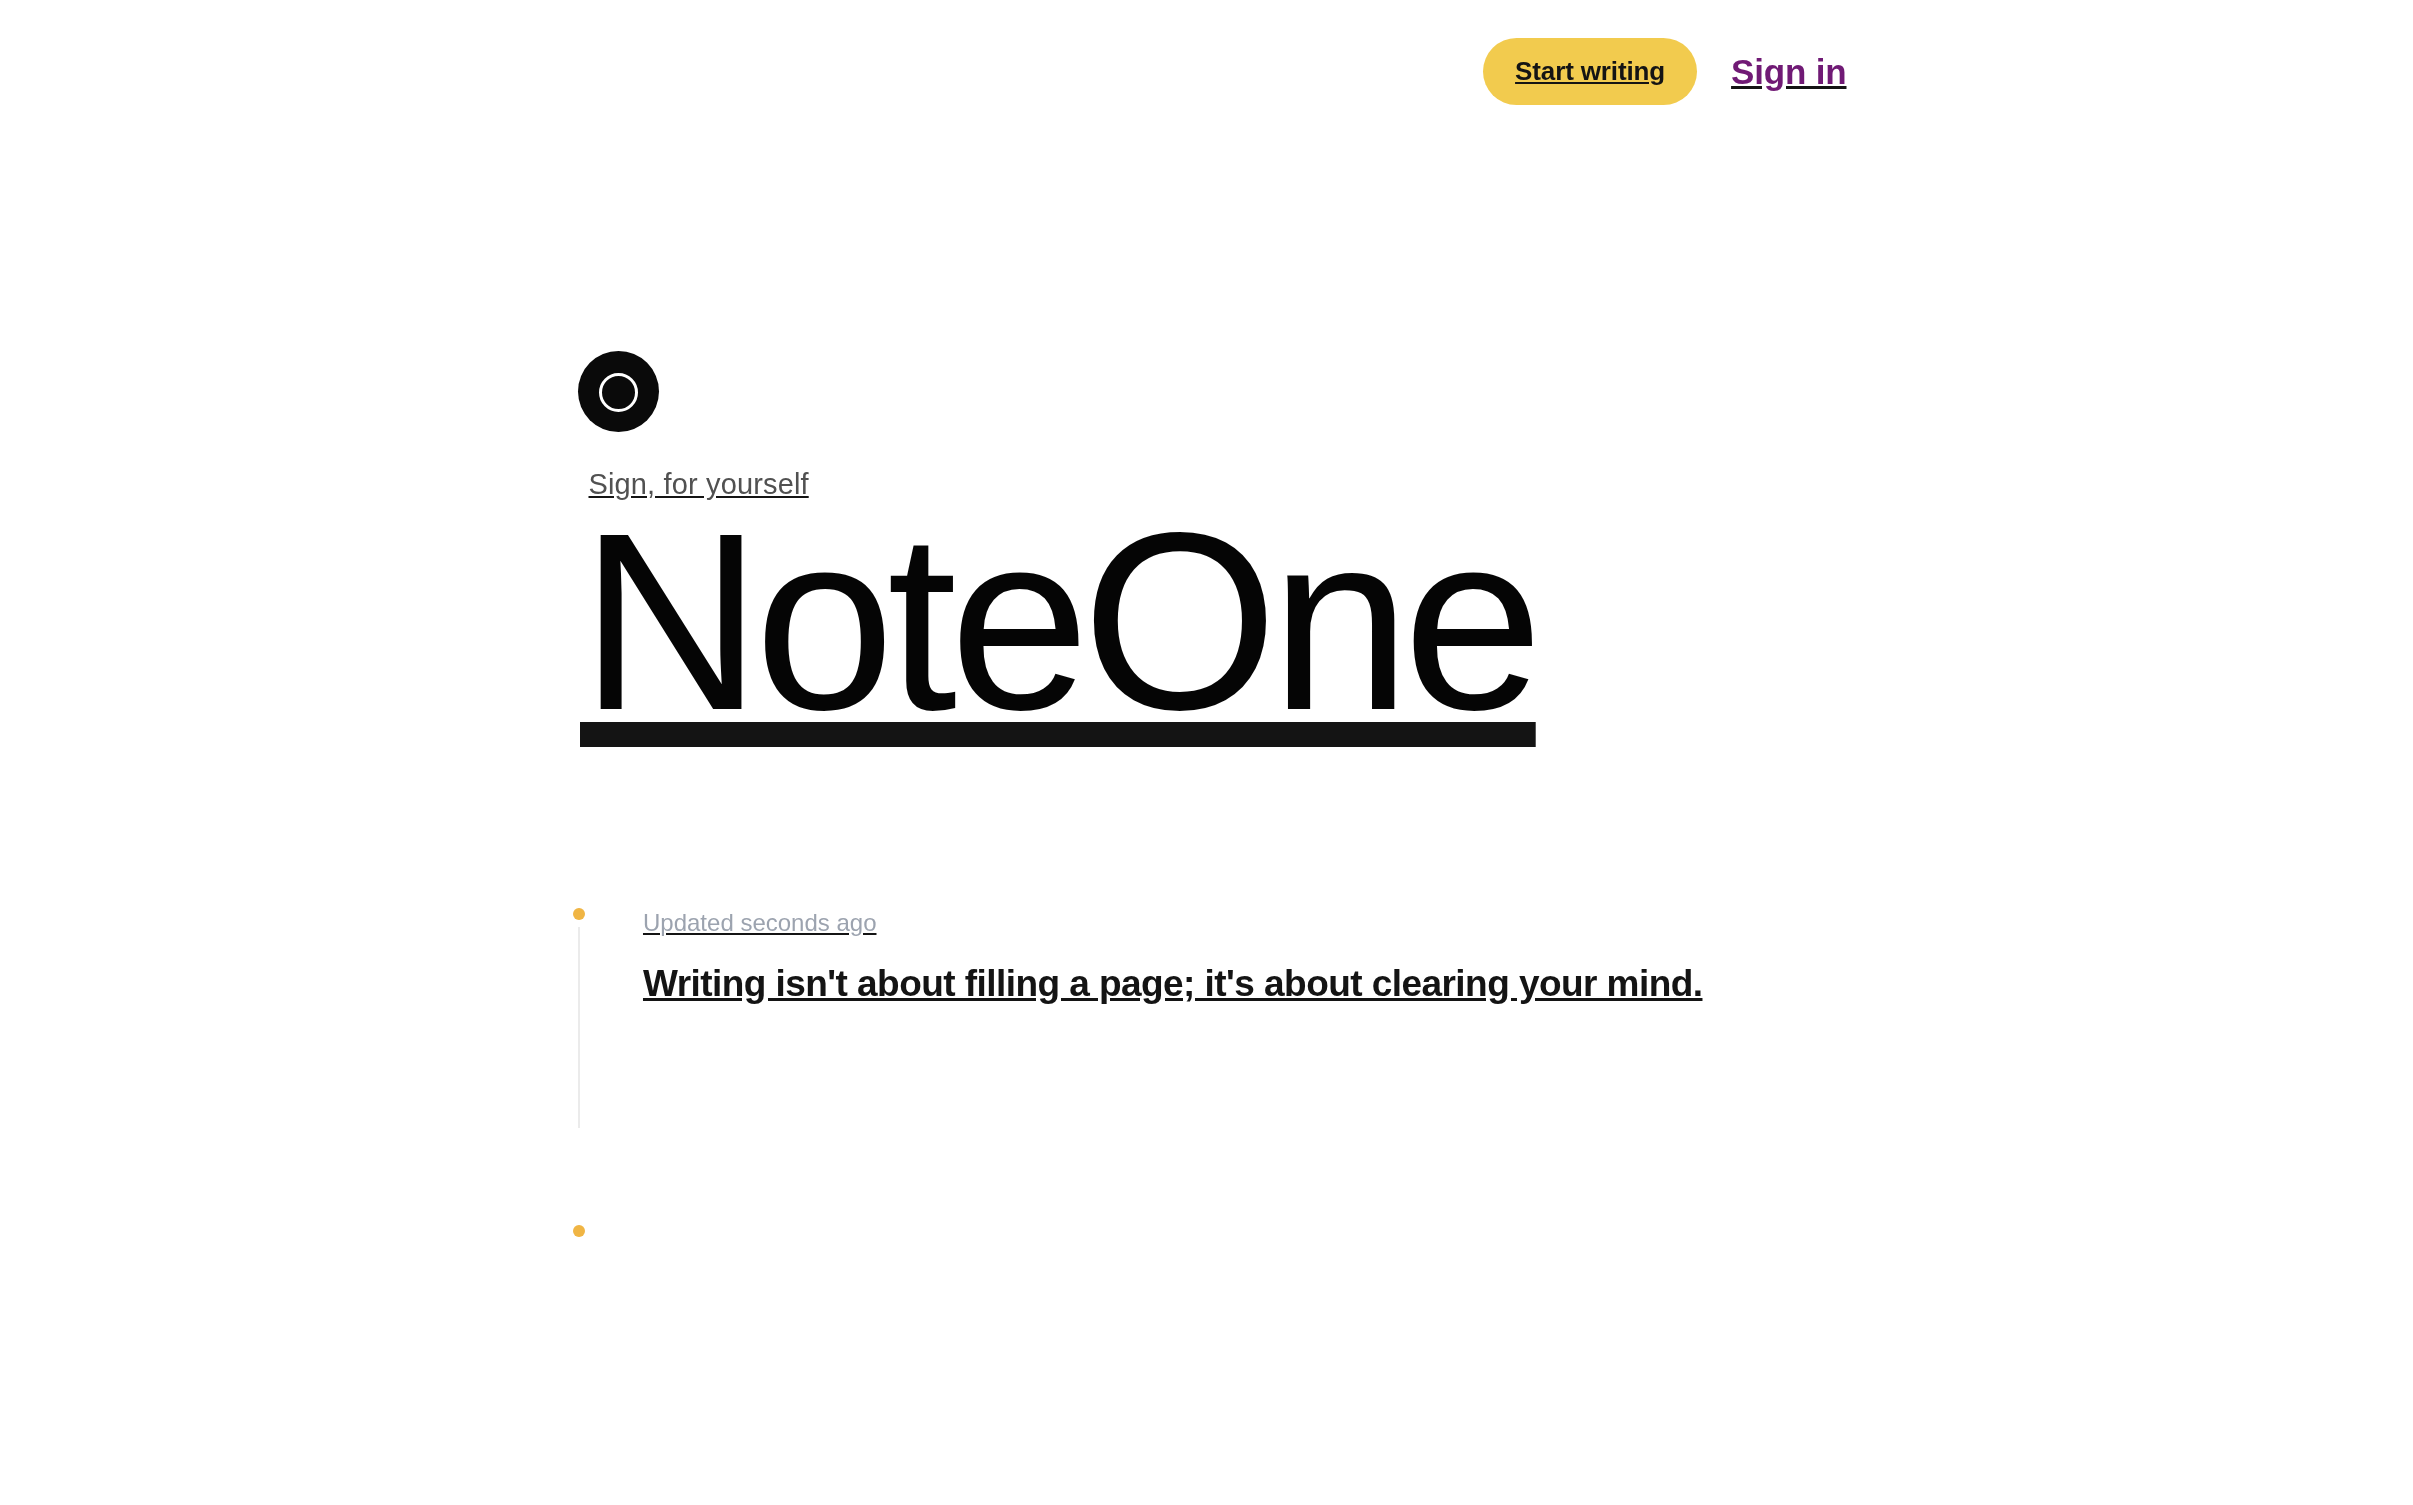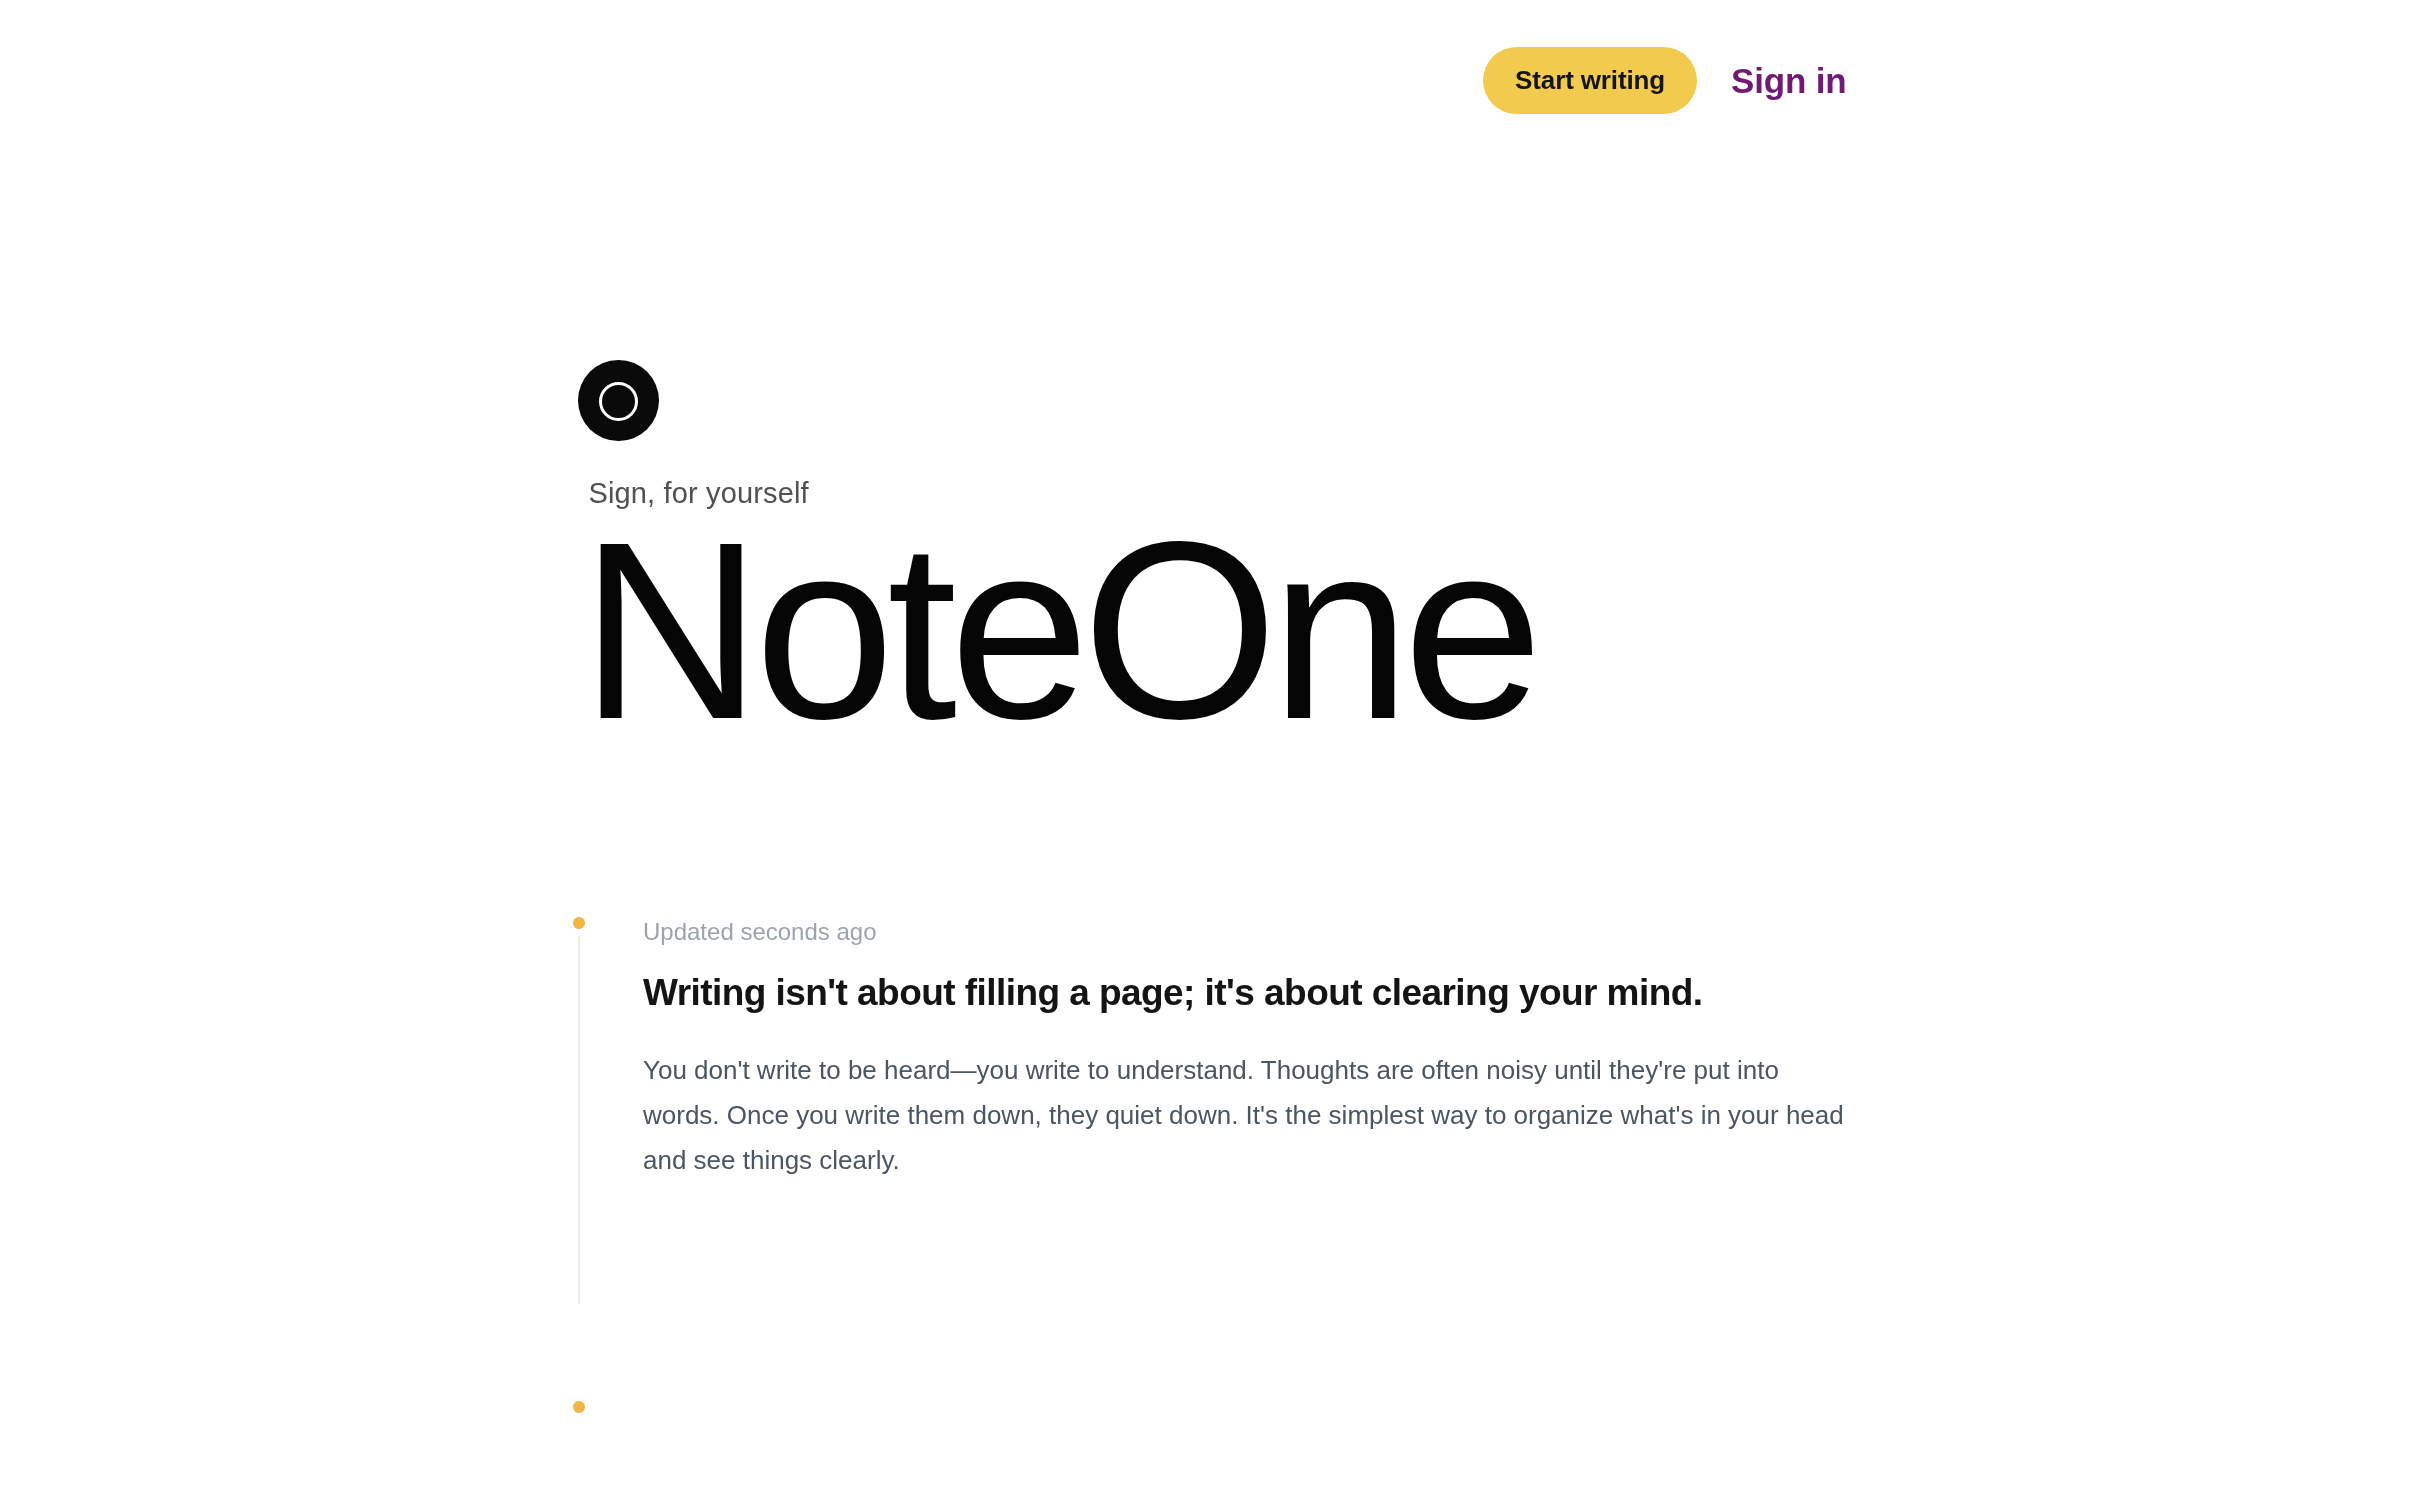--- a/index.html
+++ b/index.html
@@ -5,21 +5,22 @@
   * { margin: 0; padding: 0; box-sizing: border-box; }
   html, body {
     width: 2413px; height: 1505px;
     background: #ffffff;
     overflow: hidden;
     font-family: "Liberation Sans", "DejaVu Sans", sans-serif;
     color: #141414;
   }
   .container {
     width: 1280px;
-    margin: 16px auto;
+    margin: 7px auto;
+    text-decoration: underline;
   }
   
   .topbar {
     display: flex;
     justify-content: flex-end;
     align-items: center;
     gap: 34px;
     padding-top: 31px;
     height: 98px;
   }
@@ -158,21 +159,20 @@
   <section class="timeline">
 
     <article class="note note-1">
       <div class="note-rail">
         <span class="note-dot"></span>
         <span class="note-rail-line"></span>
       </div>
       <div class="note-content">
         <div class="note-timestamp">Updated seconds ago</div>
         <h2 class="note-title">Writing isn't about filling a page; it's about clearing your mind.</h2>
-        <p class="note-body">You don't write to be heard—you write to understand. Thoughts are often noisy until they're put into words. Once you write them down, they quiet down. It's the simplest way to organize what's in your head and see things clearly.</p>
       </div>
     </article>
 
     <article class="note note-2">
       <div class="note-rail">
         <span class="note-dot"></span>
         <span class="note-rail-line"></span>
       </div>
       <div class="note-content">
 

